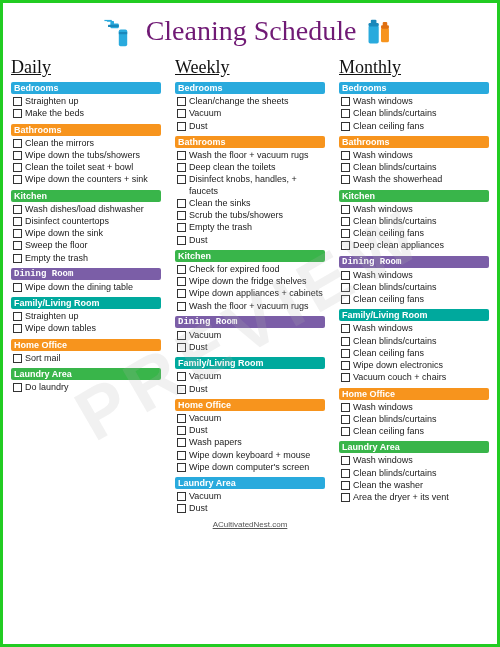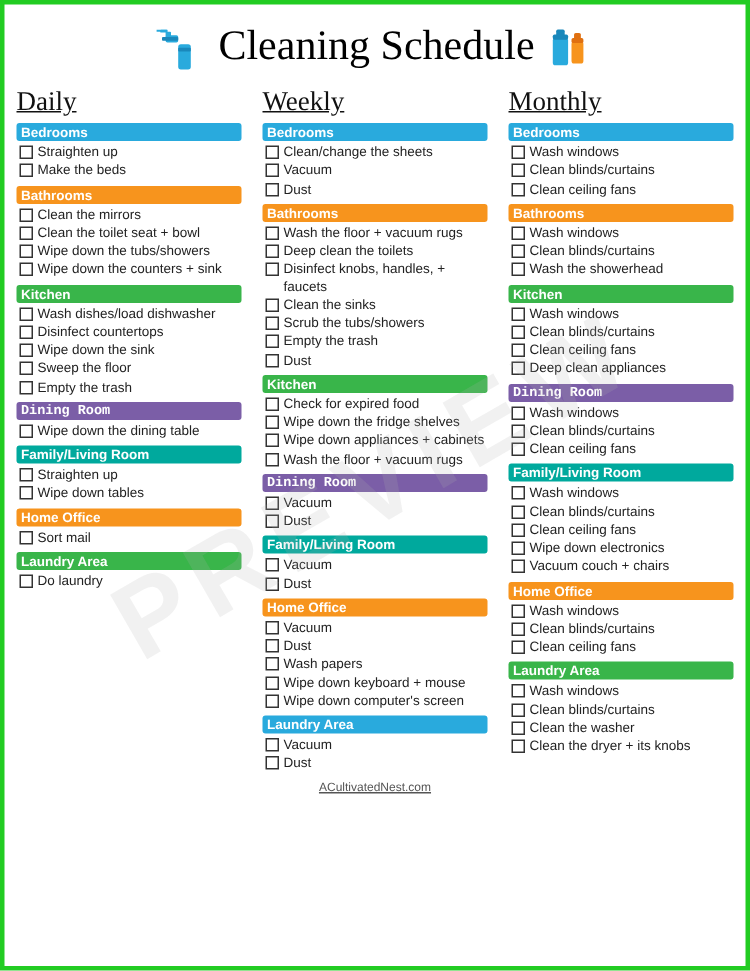--- a/index.html
+++ b/index.html
@@ -121,21 +121,21 @@
       <svg class="spray" viewBox="0 0 60 65">
         <rect x="28" y="30" width="14" height="28" rx="3" fill="#29aadd"></rect>
         <rect x="14" y="20" width="14" height="8" rx="2" fill="#29aadd"></rect>
         <rect x="14" y="16" width="6" height="6" rx="1" fill="#29aadd"></rect>
         <rect x="10" y="22" width="18" height="4" rx="1" fill="#1a88bb"></rect>
         <rect x="8" y="14" width="8" height="3" rx="1" fill="#29aadd"></rect>
         <line x1="4" y1="15" x2="16" y2="15" stroke="#29aadd" stroke-width="2"></line>
         <rect x="28" y="34" width="14" height="4" rx="1" fill="#1a88bb"></rect>
       </svg>
     </div>
-    <div style="font-family:'Brush Script MT',cursive;font-size:28px;color:#000000;">Cleaning Schedule</div>
+    <div style="font-family:'Brush Script MT',cursive;font-size:28px;color:#701a75;">Cleaning Schedule</div>
     <div class="header-icons-right">
 
       <svg class="bucket" viewBox="0 0 60 60">
         <rect x="8" y="20" width="18" height="32" rx="3" fill="#29aadd"></rect>
         <rect x="8" y="16" width="18" height="6" rx="2" fill="#1a88bb"></rect>
         <rect x="30" y="24" width="14" height="26" rx="3" fill="#f7941d"></rect>
         <rect x="30" y="20" width="14" height="6" rx="2" fill="#e07010"></rect>
         <rect x="12" y="10" width="10" height="8" rx="2" fill="#1a88bb"></rect>
         <rect x="33" y="14" width="8" height="8" rx="2" fill="#e07010"></rect>
       </svg>
@@ -155,25 +155,25 @@
           <div class="checkbox"></div>
           <span class="item-text">Make the beds</span>
         </div>
         <div class="section-label label-orange">Bathrooms</div>
         <div class="item">
           <div class="checkbox"></div>
           <span class="item-text">Clean the mirrors</span>
         </div>
         <div class="item">
           <div class="checkbox"></div>
+          <span class="item-text">Wipe down the tubs/showers</span>
+        </div>
+        <div class="item">
+          <div class="checkbox"></div>
           <span class="item-text">Clean the toilet seat + bowl</span>
-        </div>
-        <div class="item">
-          <div class="checkbox"></div>
-          <span class="item-text">Wipe down the tubs/showers</span>
         </div>
         <div class="item">
           <div class="checkbox"></div>
           <span class="item-text">Wipe down the counters + sink</span>
         </div>
         <div class="section-label label-green">Kitchen</div>
         <div class="item">
           <div class="checkbox"></div>
           <span class="item-text">Wash dishes/load dishwasher</span>
         </div>
@@ -428,19 +428,19 @@
         <div class="item">
           <div class="checkbox"></div>
           <span class="item-text">Clean blinds/curtains</span>
         </div>
         <div class="item">
           <div class="checkbox"></div>
           <span class="item-text">Clean the washer</span>
         </div>
         <div class="item">
           <div class="checkbox"></div>
-          <span class="item-text">Clean the dryer + its knobs</span>
+          <span class="item-text">Area the dryer + its vent</span>
         </div>
       </div>
     </div>
 
   <div class="footer">ACultivatedNest.com</div>
 </div>
 
 </body></html>

